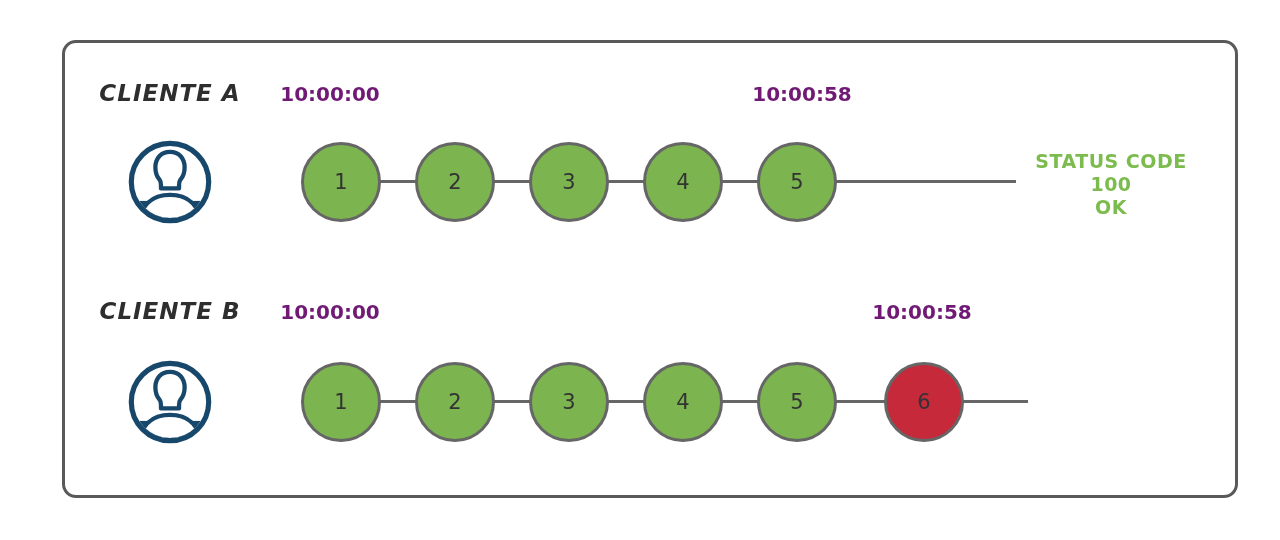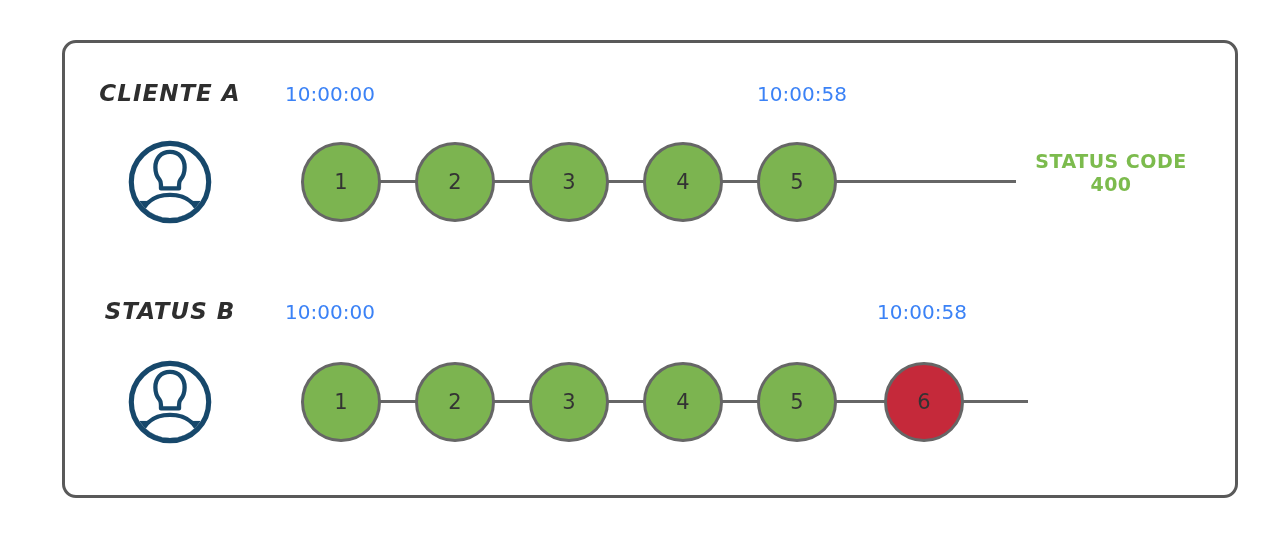--- a/index.html
+++ b/index.html
@@ -34,22 +34,22 @@
     font-weight: bold;
     font-style: italic;
     letter-spacing: 1px;
     color: #2e2e2e;
   }
   .timestamp {
     position: absolute;
     width: 160px;
     text-align: center;
     font-size: 20px;
-    font-weight: normal;
-    color: #3b82f6;
+    font-weight: bold;
+    color: #701a75;
   }
   .timeline {
     position: absolute;
     height: 3px;
     background: var(--line, #666666);
   }
   .req-circle {
     position: absolute;
     width: 80px;
     height: 80px;
@@ -119,26 +119,27 @@
         <span>3</span>
       </div>
     <div class="req-circle ok" style="left:643px; top:142px;">
         <span>4</span>
       </div>
     <div class="req-circle ok" style="left:757px; top:142px;">
         <span>5</span>
       </div>
 
     <div class="status-block ok" style="left:1021px; top:150px;">
-      <div>STATUS CODE 400</div>
+      <div>STATUS CODE 100</div>
+      <div>OK</div>
     </div>
   </div>
 
   <div>
-    <div class="client-label" style="left:60px; top:298px;">STATUS B</div>
+    <div class="client-label" style="left:60px; top:298px;">CLIENTE B</div>
 
     <svg class="avatar" style="left:127px; top:359px;" viewBox="0 0 100 100">
       <defs>
         <clipPath id="avclip2">
             <circle cx="50" cy="50" r="42"></circle>
           </clipPath>
       </defs>
       <g clip-path="url(#avclip2)">
         <rect x="0" y="72" width="100" height="28" fill="#17486b"></rect>
         <path d="M13 103 C15 76 30 65 50 65 C70 65 85 76 87 103 Z" fill="#ffffff" stroke="#17486b" stroke-width="5"></path>

